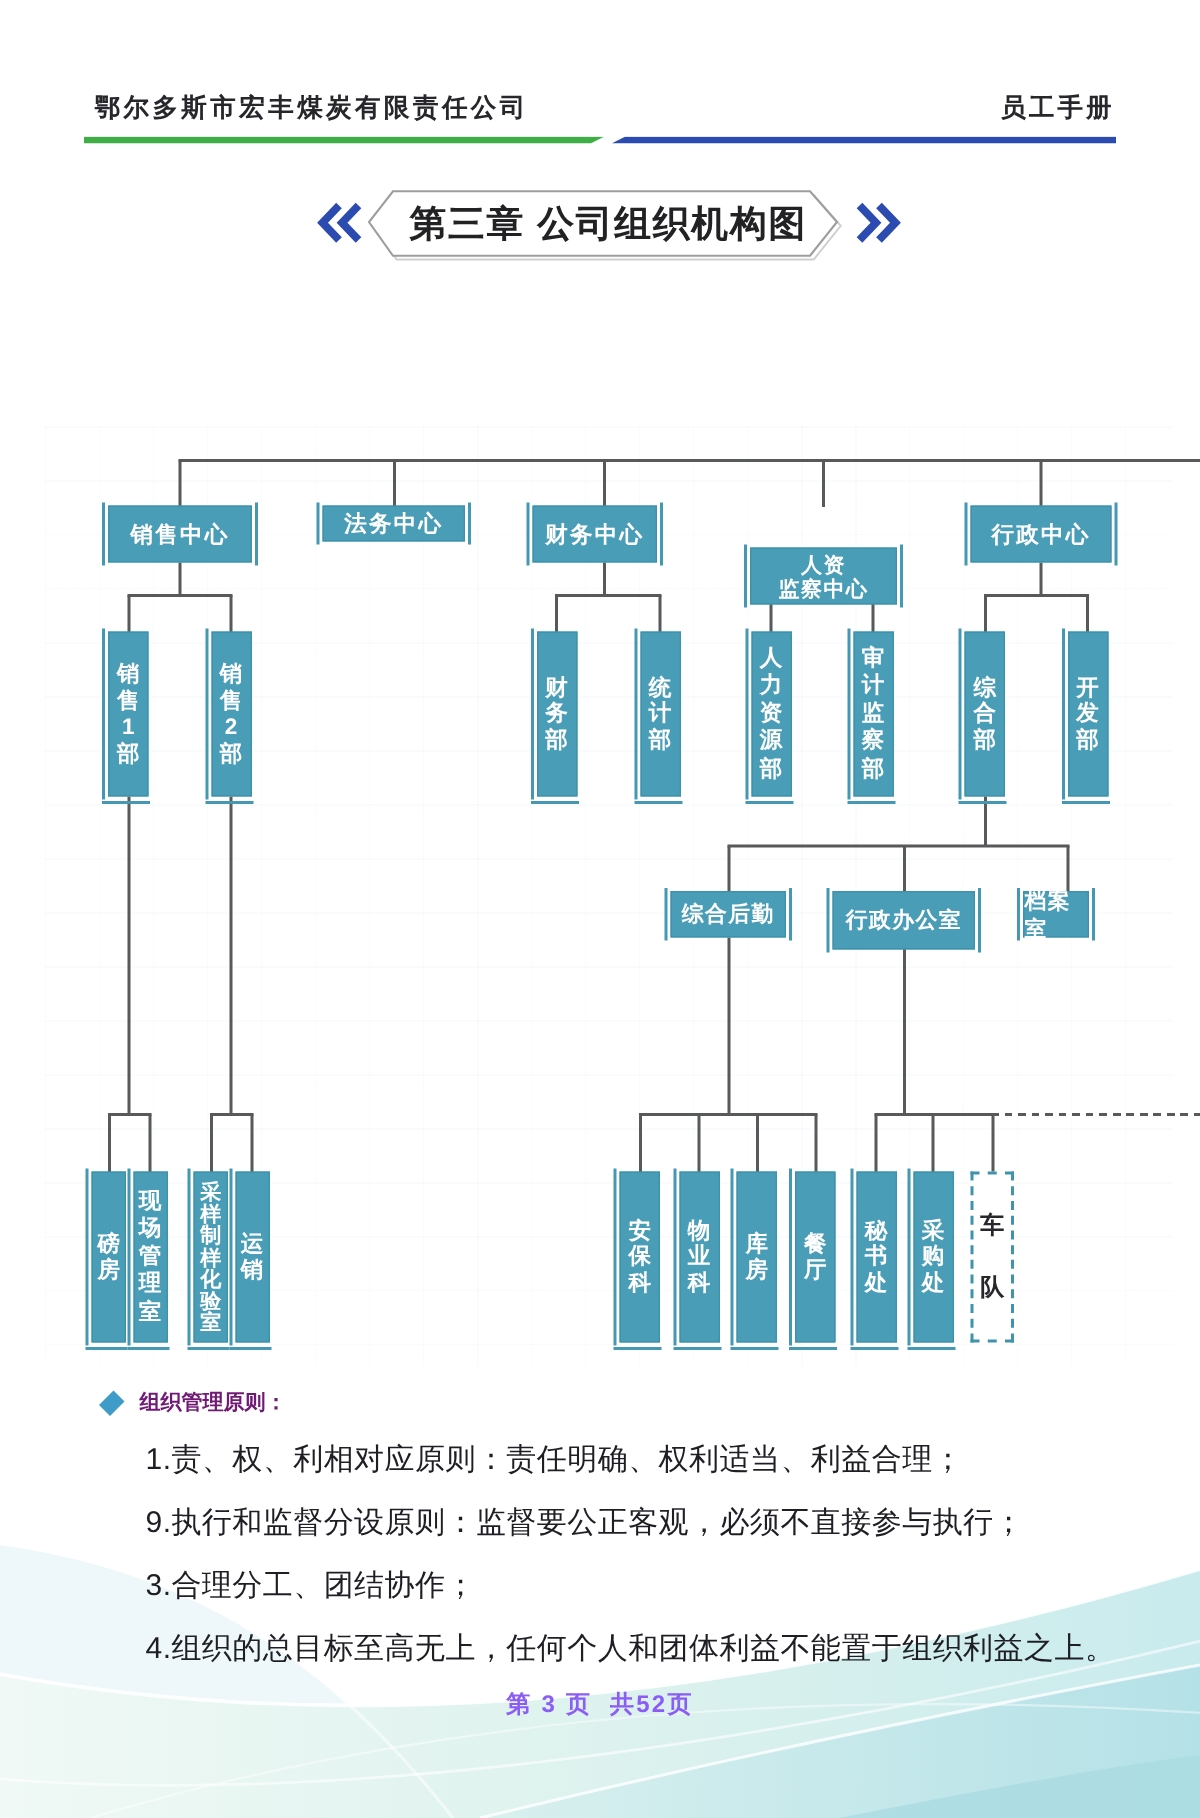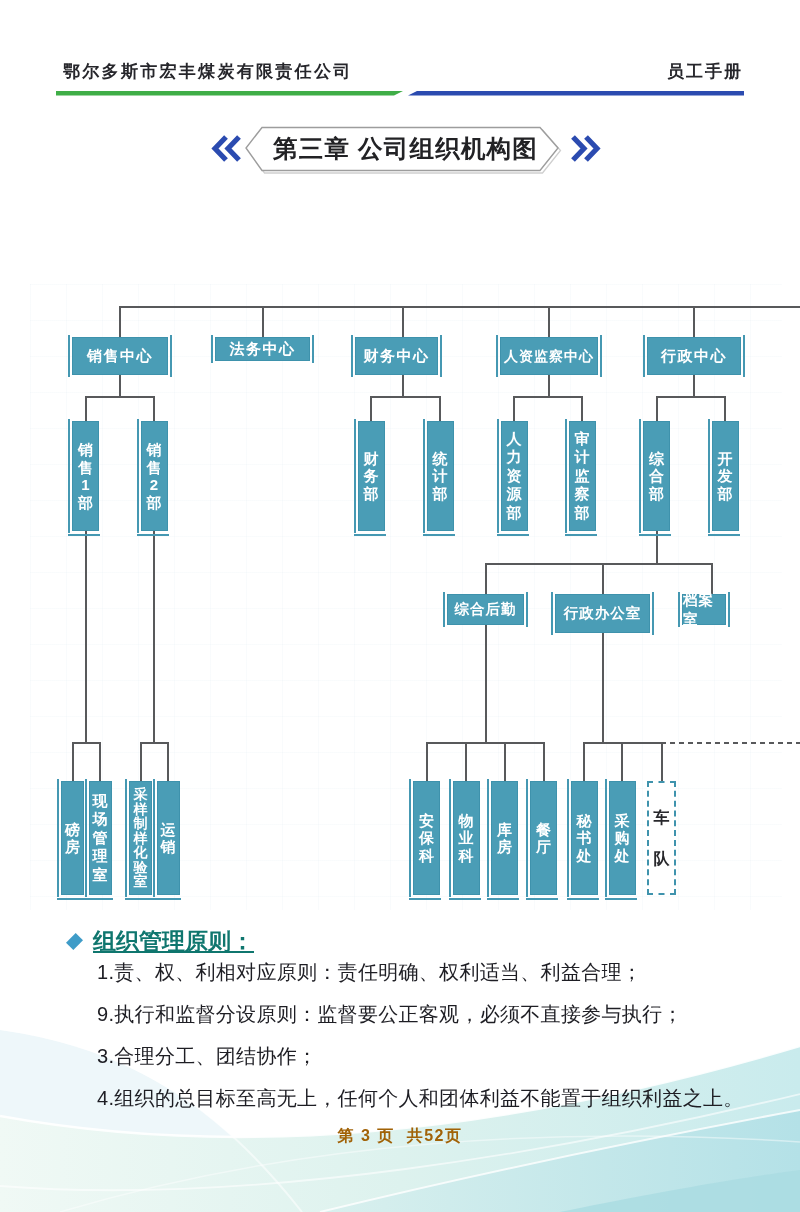--- a/index.html
+++ b/index.html
@@ -32,36 +32,36 @@
      background-image:repeating-linear-gradient(90deg,#58595B 0 5px,transparent 5px 9px); }
 
   .node { position:absolute; background:#4A9DB6; border:1px solid #3E92AC; color:#fff;
       display:flex; align-items:center; justify-content:center; font-weight:700; }
   .node::before { content:""; position:absolute; left:-5px; top:-3px; bottom:-3px; width:2px; background:#4598B2; }
   .node.h::after { content:""; position:absolute; right:-5px; top:-3px; bottom:-3px; width:2px; background:#4598B2; }
   .node.v::after { content:""; position:absolute; left:-5px; right:-2px; bottom:-6px; height:2px; background:#4598B2; }
 
   .node.h { font-size:15px; letter-spacing:1.5px; }
   .node.h3 { font-size:14.5px; letter-spacing:1px; }
-  .node.two { flex-direction:row; font-size:14px; line-height:16.5px; letter-spacing:1px; }
+  .node.two { flex-direction:column; font-size:14px; line-height:16.5px; letter-spacing:1px;margin-top:28px; }
 
   .node.v { white-space:pre-line; text-align:center; font-size:15px; line-height:17.5px; }
   .node.v.sp5 { line-height:18.5px; }
   .node.v.sp7 { font-size:14px; line-height:14.5px; }
   .node.v.dash { background:#fff; border:2px dashed #3F93AD; color:#28282c; font-size:16px; line-height:41px; }
   .node.v.dash::before, .node.v.dash::after { display:none; }
 
   
   .principles-head { left:68px; top:926px; display:flex; align-items:center; }
   .diamond { width:13px; height:13px; background:#3F9CC8; transform:rotate(45deg) scale(0.8,1.05); margin-right:12px; }
-  .principles-head .txt { font-size:23px; font-weight:700; color:#0f766e; letter-spacing:0;text-decoration:underline; }
+  .principles-head .txt { font-size:14px; font-weight:700; color:#701a75; letter-spacing:0; }
   .pitem { left:97px; width:690px; font-size:20px; color:#1e1e24; letter-spacing:0.3px; white-space:nowrap; }
 
   .page-footer { left:0; top:1126px; width:800px; text-align:center; white-space:pre;
-      font-size:16px; font-weight:700; color:#a16207; letter-spacing:1.5px; }
+      font-size:16px; font-weight:700; color:#8b5cf6; letter-spacing:1.5px; }
 
   .deco { left:0; top:990px; width:800px; height:222px; pointer-events:none; z-index:-1; }
 </style>
 </head>
 <body>
 
 <svg class="abs deco" viewBox="0 0 800 222" preserveAspectRatio="none">
   <defs>
     <linearGradient id="gA" x1="0" y1="0" x2="1" y2="0">
       <stop offset="0" stop-color="#f0f9f5"></stop>

